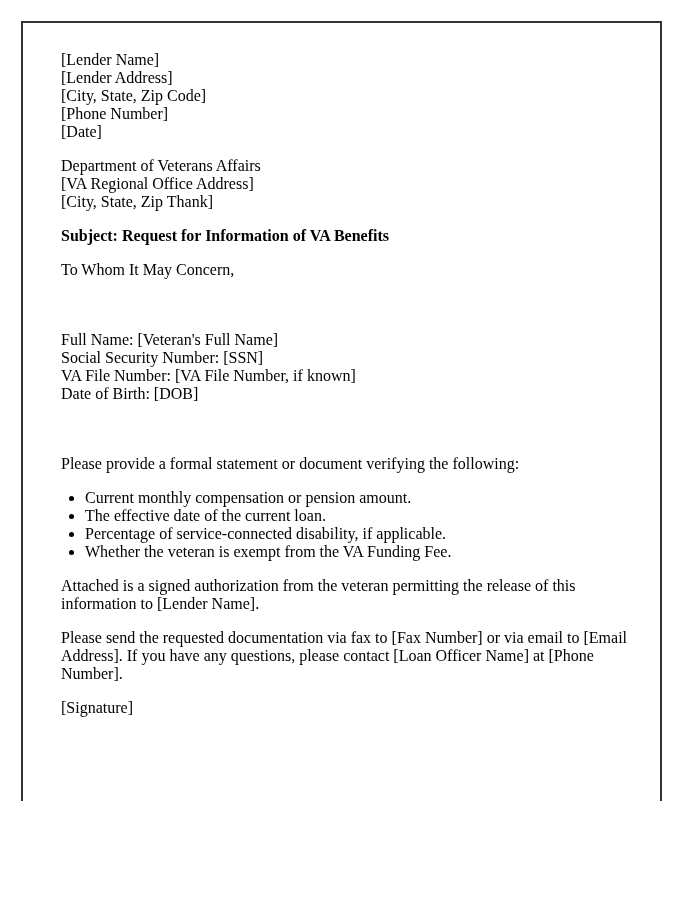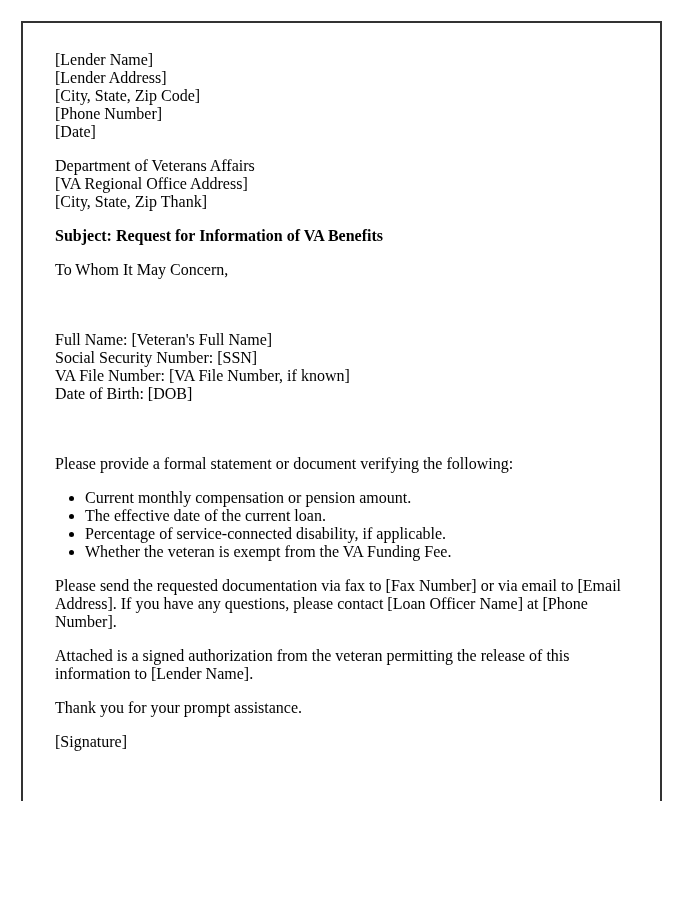--- a/index.html
+++ b/index.html
@@ -24,21 +24,21 @@
     width: 641px;
     height: 780px;
     box-sizing: border-box;
     border: 2px solid #333333;
     border-bottom: none;
     padding: 12px 28px 0 28px;
     background: #ffffff;
     overflow: visible;
   }
   .block {
-    margin: 16px 4px;
+    margin: 16px 10px;
     white-space: pre;
   }
   .bold {
     font-weight: bold;
   }
   .line-block {
     display: block;
     white-space: pre;
   }
   ul.bullet-list {
@@ -80,25 +80,24 @@
 
   <p class="block">Please provide a formal statement or document verifying the following:</p>
 
   <ul class="bullet-list">
       <li>Current monthly compensation or pension amount.</li>
       <li>The effective date of the current loan.</li>
       <li>Percentage of service-connected disability, if applicable.</li>
       <li>Whether the veteran is exempt from the VA Funding Fee.</li>
     </ul>
 
+  <p class="block">Attached is a signed authorization from the veteran permitting the release of this
+information to [Lender Name].</p>
+
   <p class="block">Please send the requested documentation via fax to [Fax Number] or via email to [Email
 Address]. If you have any questions, please contact [Loan Officer Name] at [Phone
 Number].</p>
 
-  <p class="block">Attached is a signed authorization from the veteran permitting the release of this
-information to [Lender Name].</p>
-
-  <p class="block">Thank you for your prompt assistance.</p>
 
 
   <p class="block">[Signature]</p>
 
 </div>
 
 </body></html>

